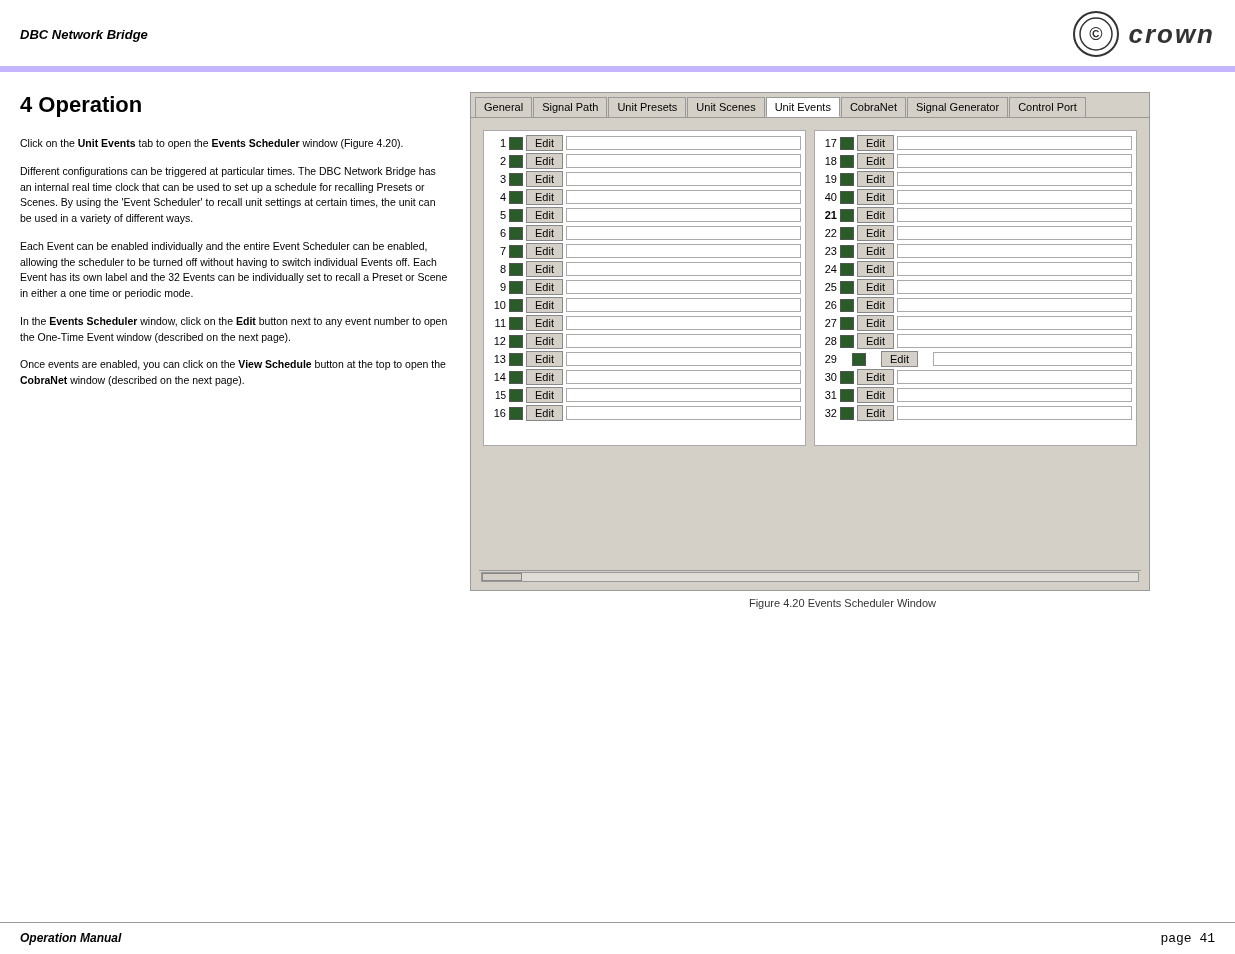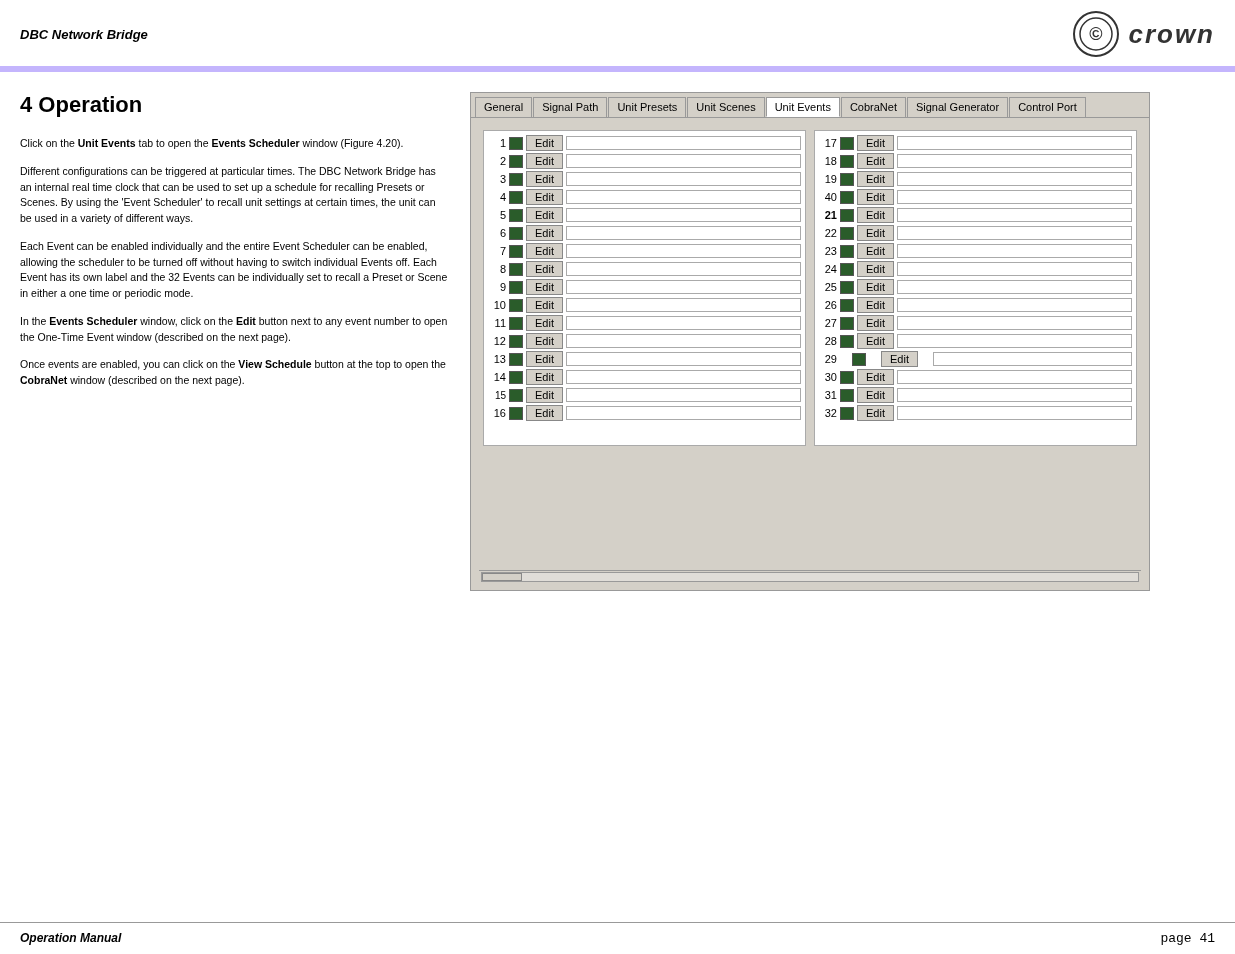--- a/index.html
+++ b/index.html
@@ -472,20 +472,21 @@
 
         <div class="scrollbar-area">
           <div class="scrollbar-track">
             <div class="scrollbar-thumb"></div>
           </div>
         </div>
 
       </div>
     </div>
 
+    <div class="figure-caption">Figure 4.20  Events Scheduler Window</div>
   </div>
 
 </div>
 
 <div class="footer">
   <span class="footer-left">Operation Manual</span>
   <span class="footer-right">page 41</span>
 </div>
 
 </body></html>

